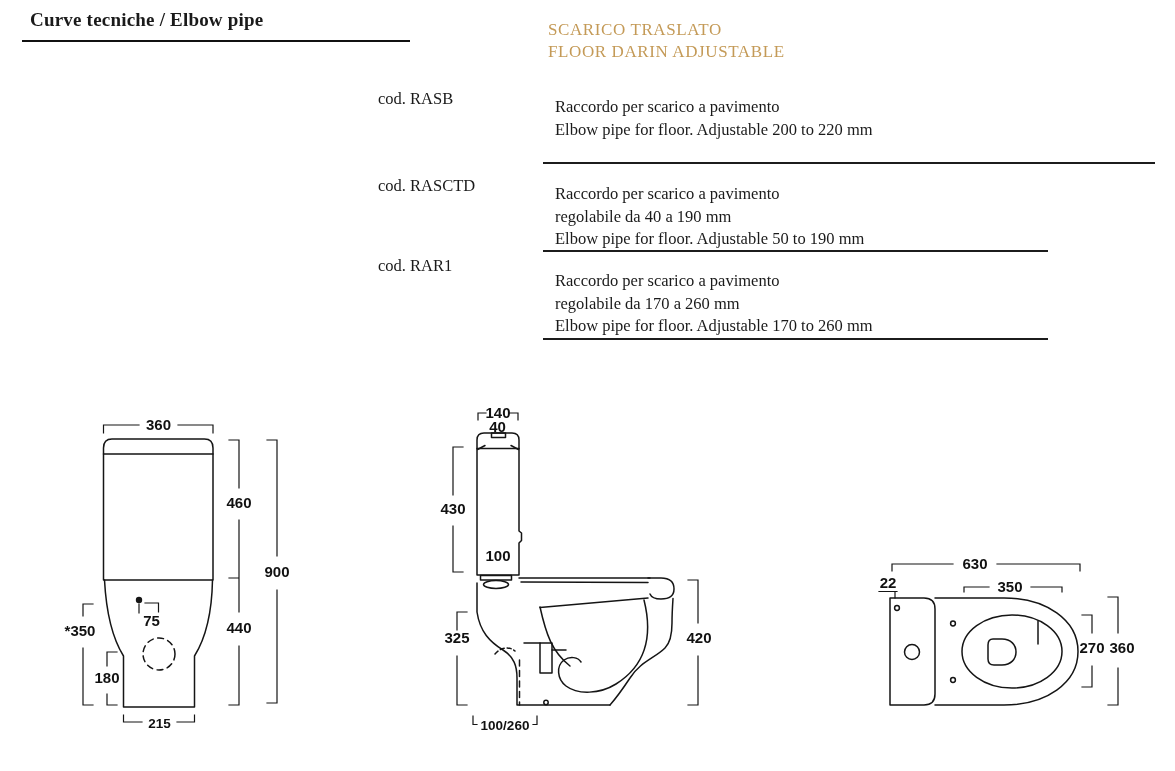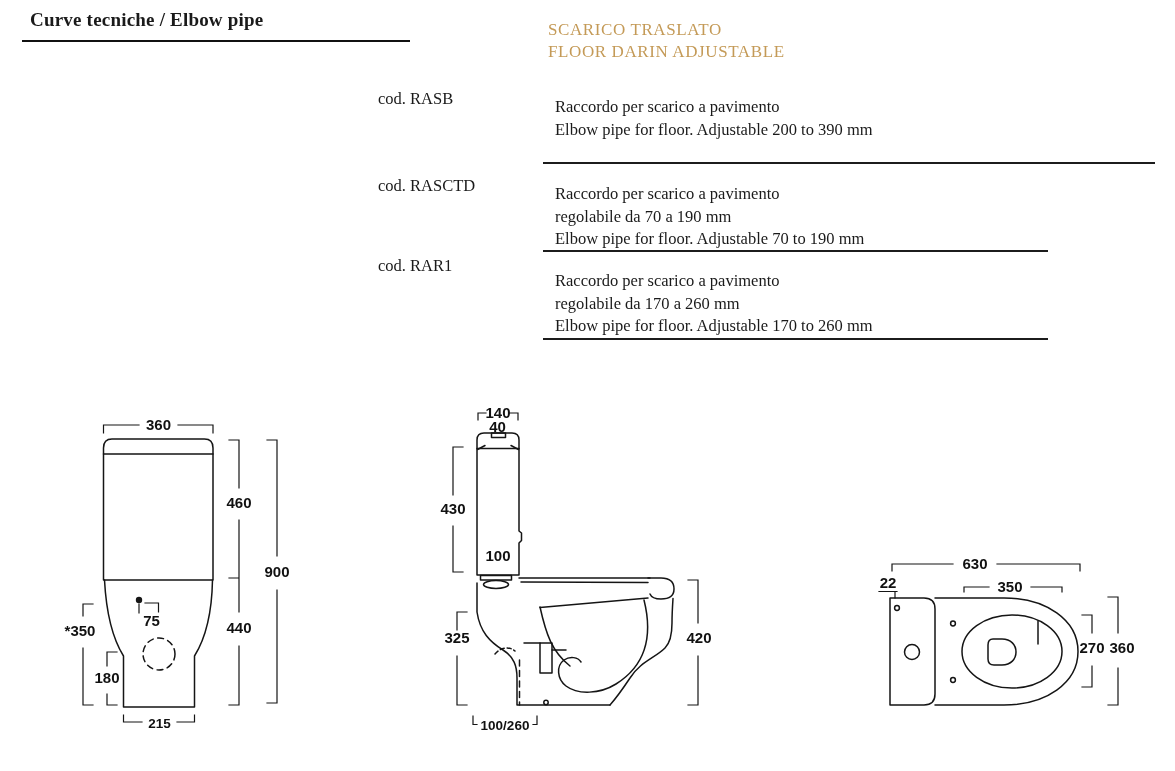--- a/index.html
+++ b/index.html
@@ -44,29 +44,29 @@
 <div class="page">
 
   <div class="abs page-title">Curve tecniche / Elbow pipe</div>
   <div class="abs title-rule"></div>
   <div class="abs gold l2">FLOOR DARIN ADJUSTABLE</div>
   <div class="abs gold l1">SCARICO TRASLATO</div>
 
   <div class="abs prod-code" style="top:88px">cod. RASB</div>
   <div class="abs prod-desc" style="top:88px">
     <div>Raccordo per scarico a pavimento</div>
-    <div>Elbow pipe for floor. Adjustable 200 to 390 mm</div>
+    <div>Elbow pipe for floor. Adjustable 200 to 220 mm</div>
   </div>
   <div class="abs prod-rule r1"></div>
 
   <div class="abs prod-code" style="top:175px">cod. RASCTD</div>
   <div class="abs prod-desc" style="top:175px">
     <div>Raccordo per scarico a pavimento</div>
-    <div>regolabile da 70 a 190 mm</div>
-    <div>Elbow pipe for floor. Adjustable 70 to 190 mm</div>
+    <div>regolabile da 40 a 190 mm</div>
+    <div>Elbow pipe for floor. Adjustable 50 to 190 mm</div>
   </div>
   <div class="abs prod-rule r2"></div>
 
   <div class="abs prod-code" style="top:255px">cod. RAR1</div>
   <div class="abs prod-desc" style="top:262px">
     <div>Raccordo per scarico a pavimento</div>
     <div>regolabile da 170 a 260 mm</div>
     <div>Elbow pipe for floor. Adjustable 170 to 260 mm</div>
   </div>
   <div class="abs prod-rule r3"></div>

